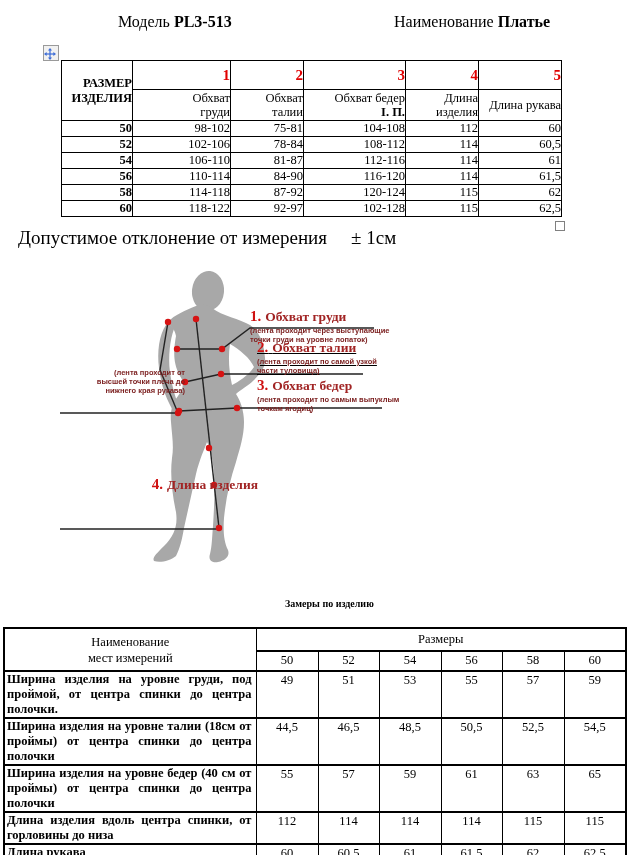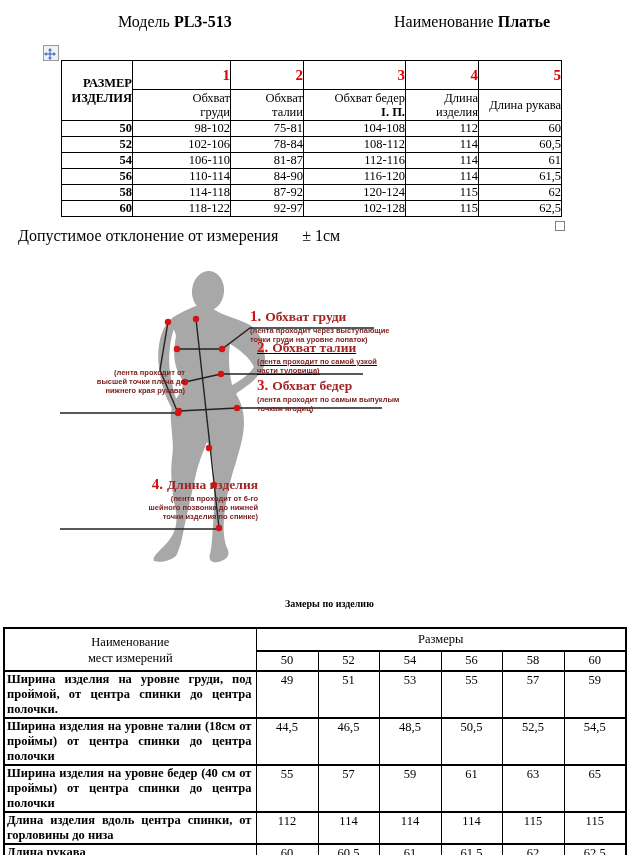--- a/index.html
+++ b/index.html
@@ -18,21 +18,21 @@
   .t1 .collabel{height:30px;line-height:14px;white-space:pre-line;}
   .t1 .lbl2{font-weight:bold;}
   .t1 .szcell{font-weight:bold;}
   .t1 tr.data td{height:15px;line-height:15px;}
   
   .movehandle{position:absolute;left:-18px;top:-15px;width:14px;height:14px;
       background:#f1f1f1;border:1px solid #9a9a9a;}
   .resizehandle{position:absolute;right:-3px;bottom:-14px;width:8px;height:8px;
       border:1px solid #808080;background:#fff;}
   
-  .tolerance{position:absolute;left:18px;top:227px;font-size:16px;}
+  .tolerance{position:absolute;left:18px;top:227px;font-size:19px;}
   .tolerance .val{margin-left:24px;}
   
   .figure{position:absolute;left:60px;top:270px;width:390px;height:320px;}
   .figure svg{position:absolute;left:0;top:0;}
   .ann{position:absolute;}
   .ann .t{white-space:nowrap;}
   .ann .num{font-size:15px;font-weight:bold;color:#cf1212;}
   .ann .title{font-size:13.5px;font-weight:bold;color:#a12424;}
   .ann .desc{font-size:7.5px;font-weight:bold;color:#7d2222;line-height:1.22;
       white-space:pre-line;font-family:"Liberation Sans",sans-serif;margin-top:1px;}
@@ -222,23 +222,20 @@
     <div class="desc">(лента проходит по самым выпуклым
 точкам ягодиц)</div>
   </div>
   <div class="ann ann5">
     <div class="desc">(лента проходит от
 высшей точки плеча до
 нижнего края рукава)</div>
   </div>
   <div class="ann ann4">
     <div class="t"><span class="num">4.</span> <span class="title">Длина изделия</span></div>
-    <div class="desc">(лента проходит от 6-го
-шейного позвонка до нижней
-точки изделия по спинке)</div>
   </div>
 </div>
 
 <div class="sec2title">Замеры по изделию</div>
 
 <div class="t2wrap">
   <table class="t2">
     <colgroup>
         <col style="width:252px">
         <col style="width:62px">

